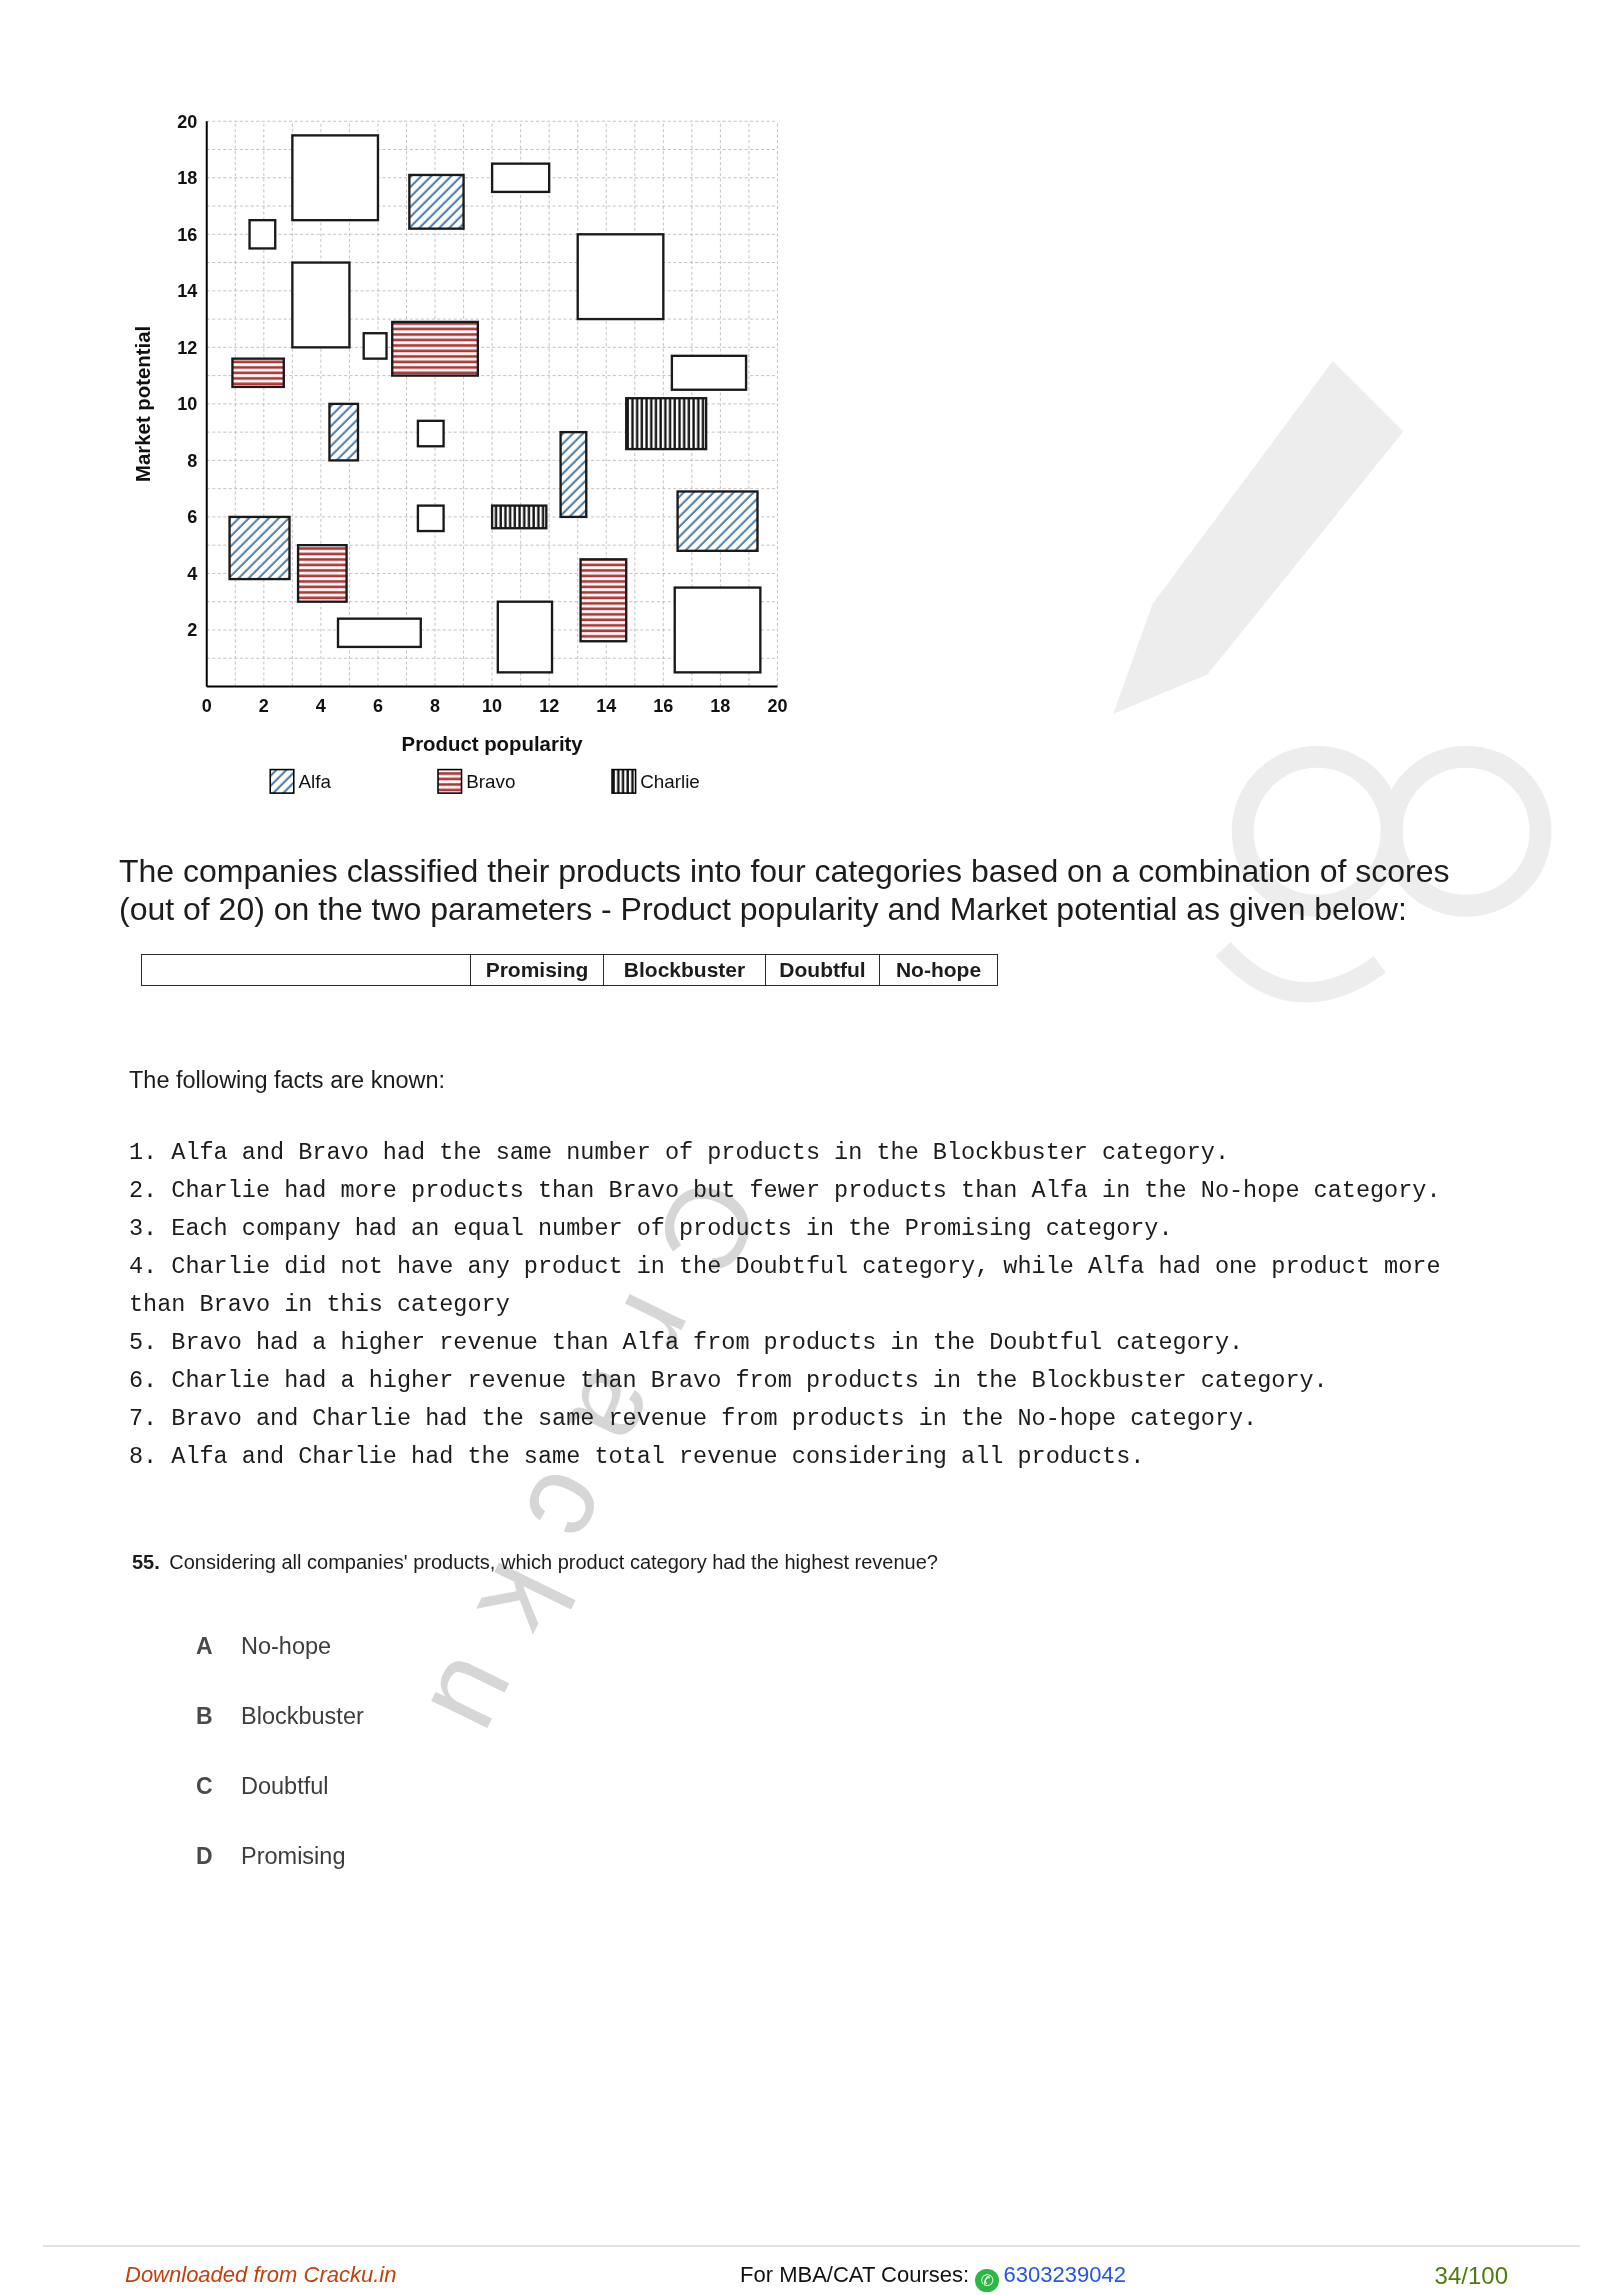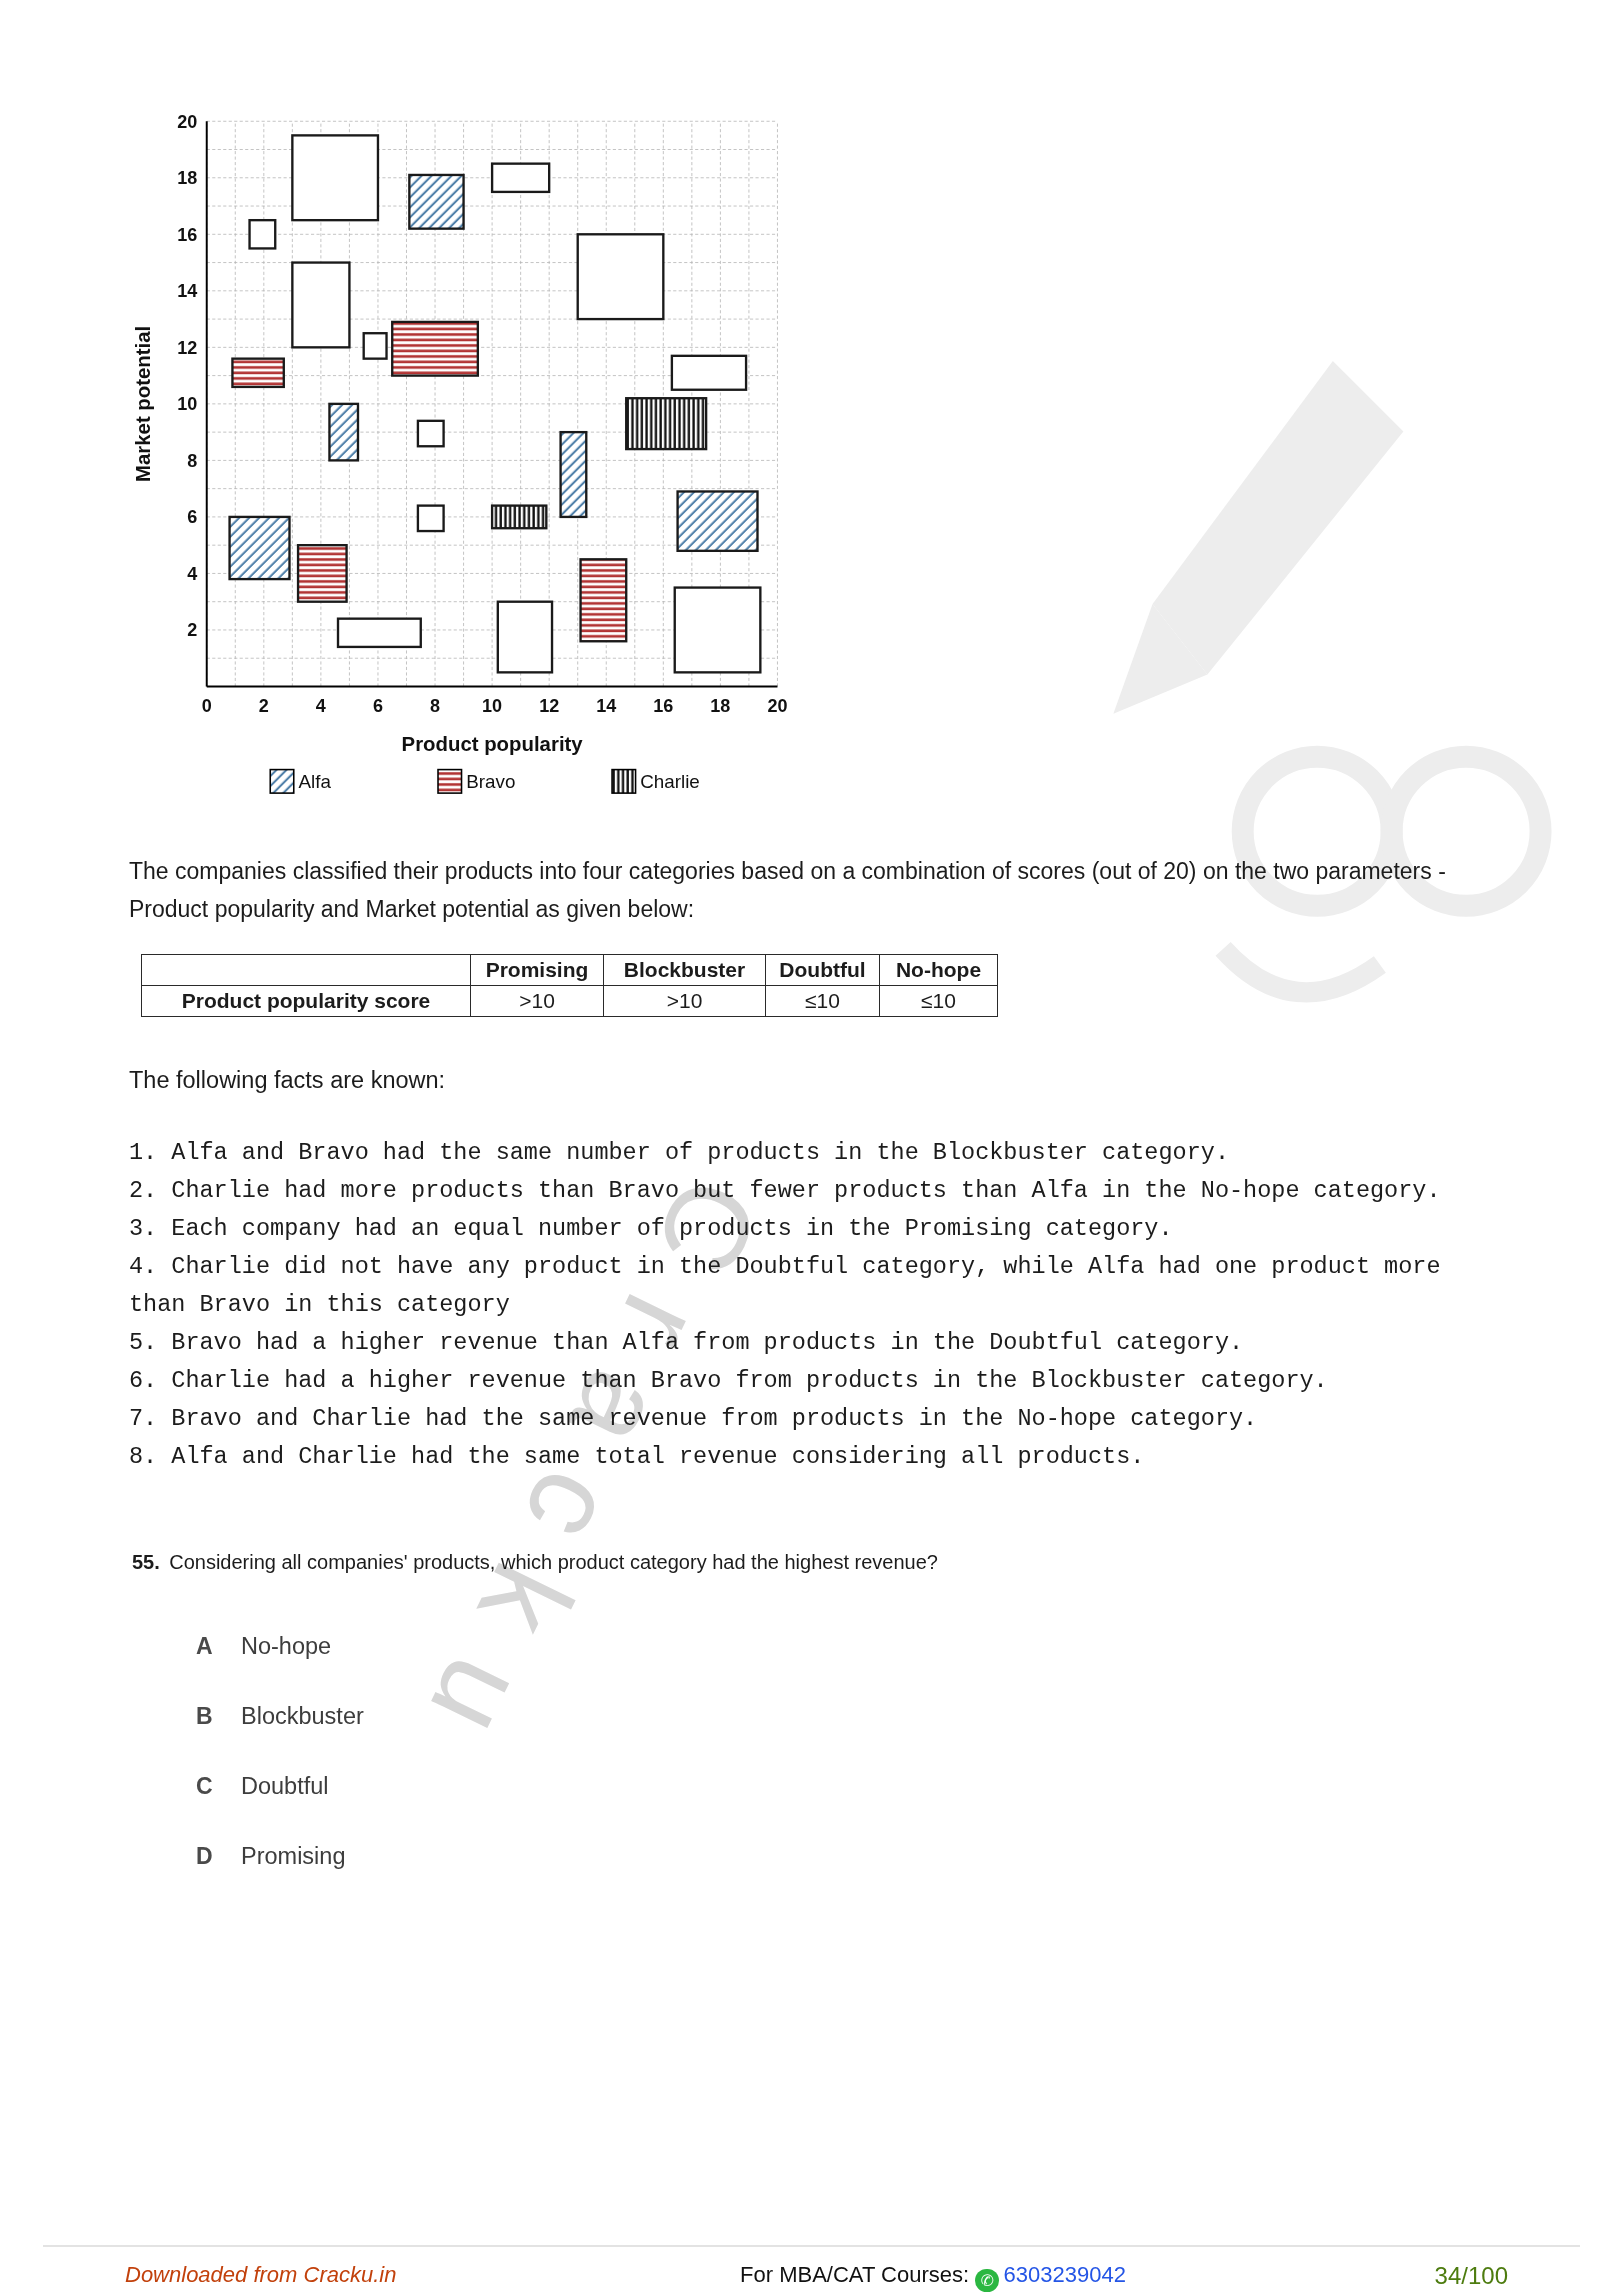--- a/index.html
+++ b/index.html
@@ -16,21 +16,21 @@
     font-size:118px; letter-spacing:45px; color:#d6d6d6; font-weight:400;
     transform:rotate(116deg); transform-origin:center; z-index:0; white-space:nowrap;
   }
   .logo-watermark { position:absolute; left:1082px; top:345px; z-index:0; }
 
   
   #chart-svg { left:71px; top:75px; }
   #chart-svg text { font-family:"Liberation Sans","DejaVu Sans",sans-serif; }
 
   
-  .intro { left:129px; top:852px; width:1378px; font-size:23px; line-height:38px; }
+  .intro { left:119px; top:852px; width:1378px; font-size:32px; line-height:38px; }
 
   
   .cat-table { left:141px; top:954px; border-collapse:collapse; font-size:21px; background:#fff; }
   .cat-table th, .cat-table td { border:1.6px solid #2a2a2a; text-align:center; padding:1.6px 11px; height:31px; }
   .cat-table th { font-weight:700; }
   .cat-table td.rowlabel { font-weight:700; }
   .cat-table .c0 { width:329px; } .cat-table .c1 { width:133px; }
   .cat-table .c2 { width:162px; } .cat-table .c3 { width:114px; } .cat-table .c4 { width:118px; }
 
   .facts-heading { left:129px; top:1067px; font-size:23.5px; }
@@ -191,27 +191,20 @@
     <thead>
       <tr>
         <th class="c0"></th>
         <th class="c1">Promising</th>
         <th class="c2">Blockbuster</th>
         <th class="c3">Doubtful</th>
         <th class="c4">No-hope</th>
       </tr>
     </thead>
     <tbody>
-      <tr>
-        <td class="rowlabel">Product popularity score</td>
-        <td>&gt;10</td>
-        <td>&gt;10</td>
-        <td>≤10</td>
-        <td>≤10</td>
-      </tr>
     </tbody>
   </table>
 
   <p class="facts-heading layer">The following facts are known:</p>
 
   <div class="facts layer">
     <p>1. Alfa and Bravo had the same number of products in the Blockbuster category.</p>
     <p>2. Charlie had more products than Bravo but fewer products than Alfa in the No-hope category.</p>
     <p>3. Each company had an equal number of products in the Promising category.</p>
     <p>4. Charlie did not have any product in the Doubtful category, while Alfa had one product more than Bravo in this category</p>

